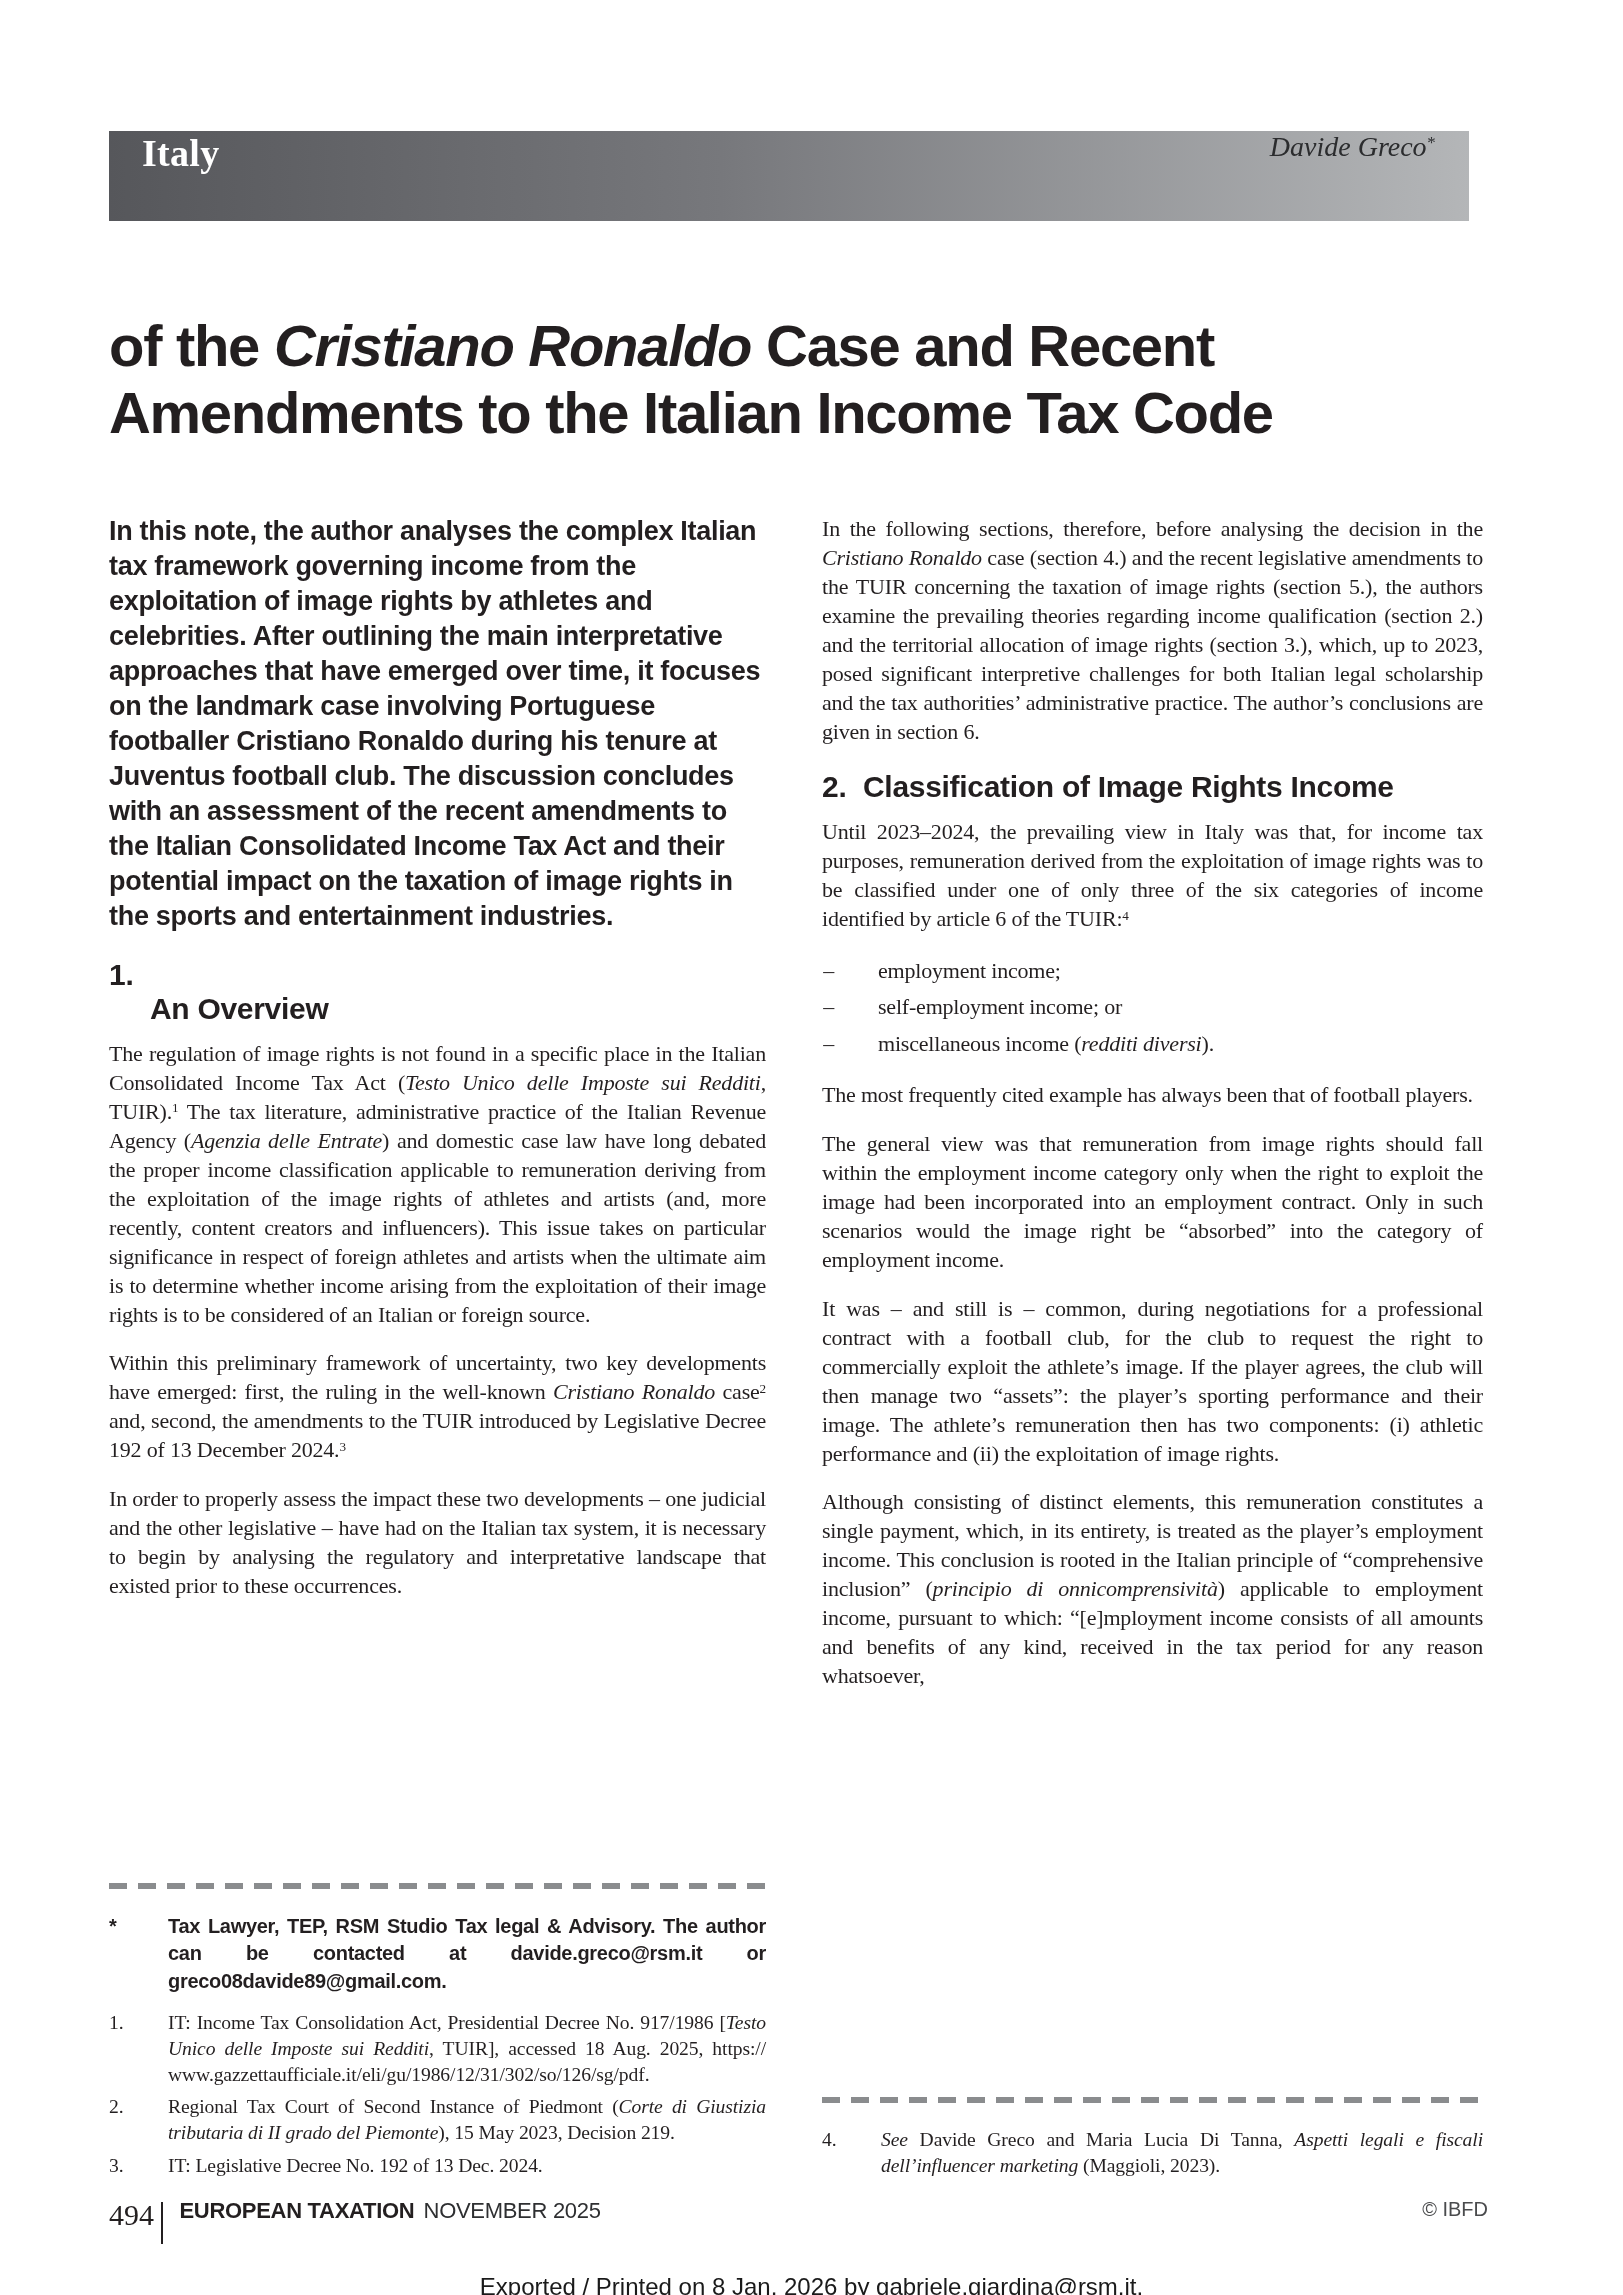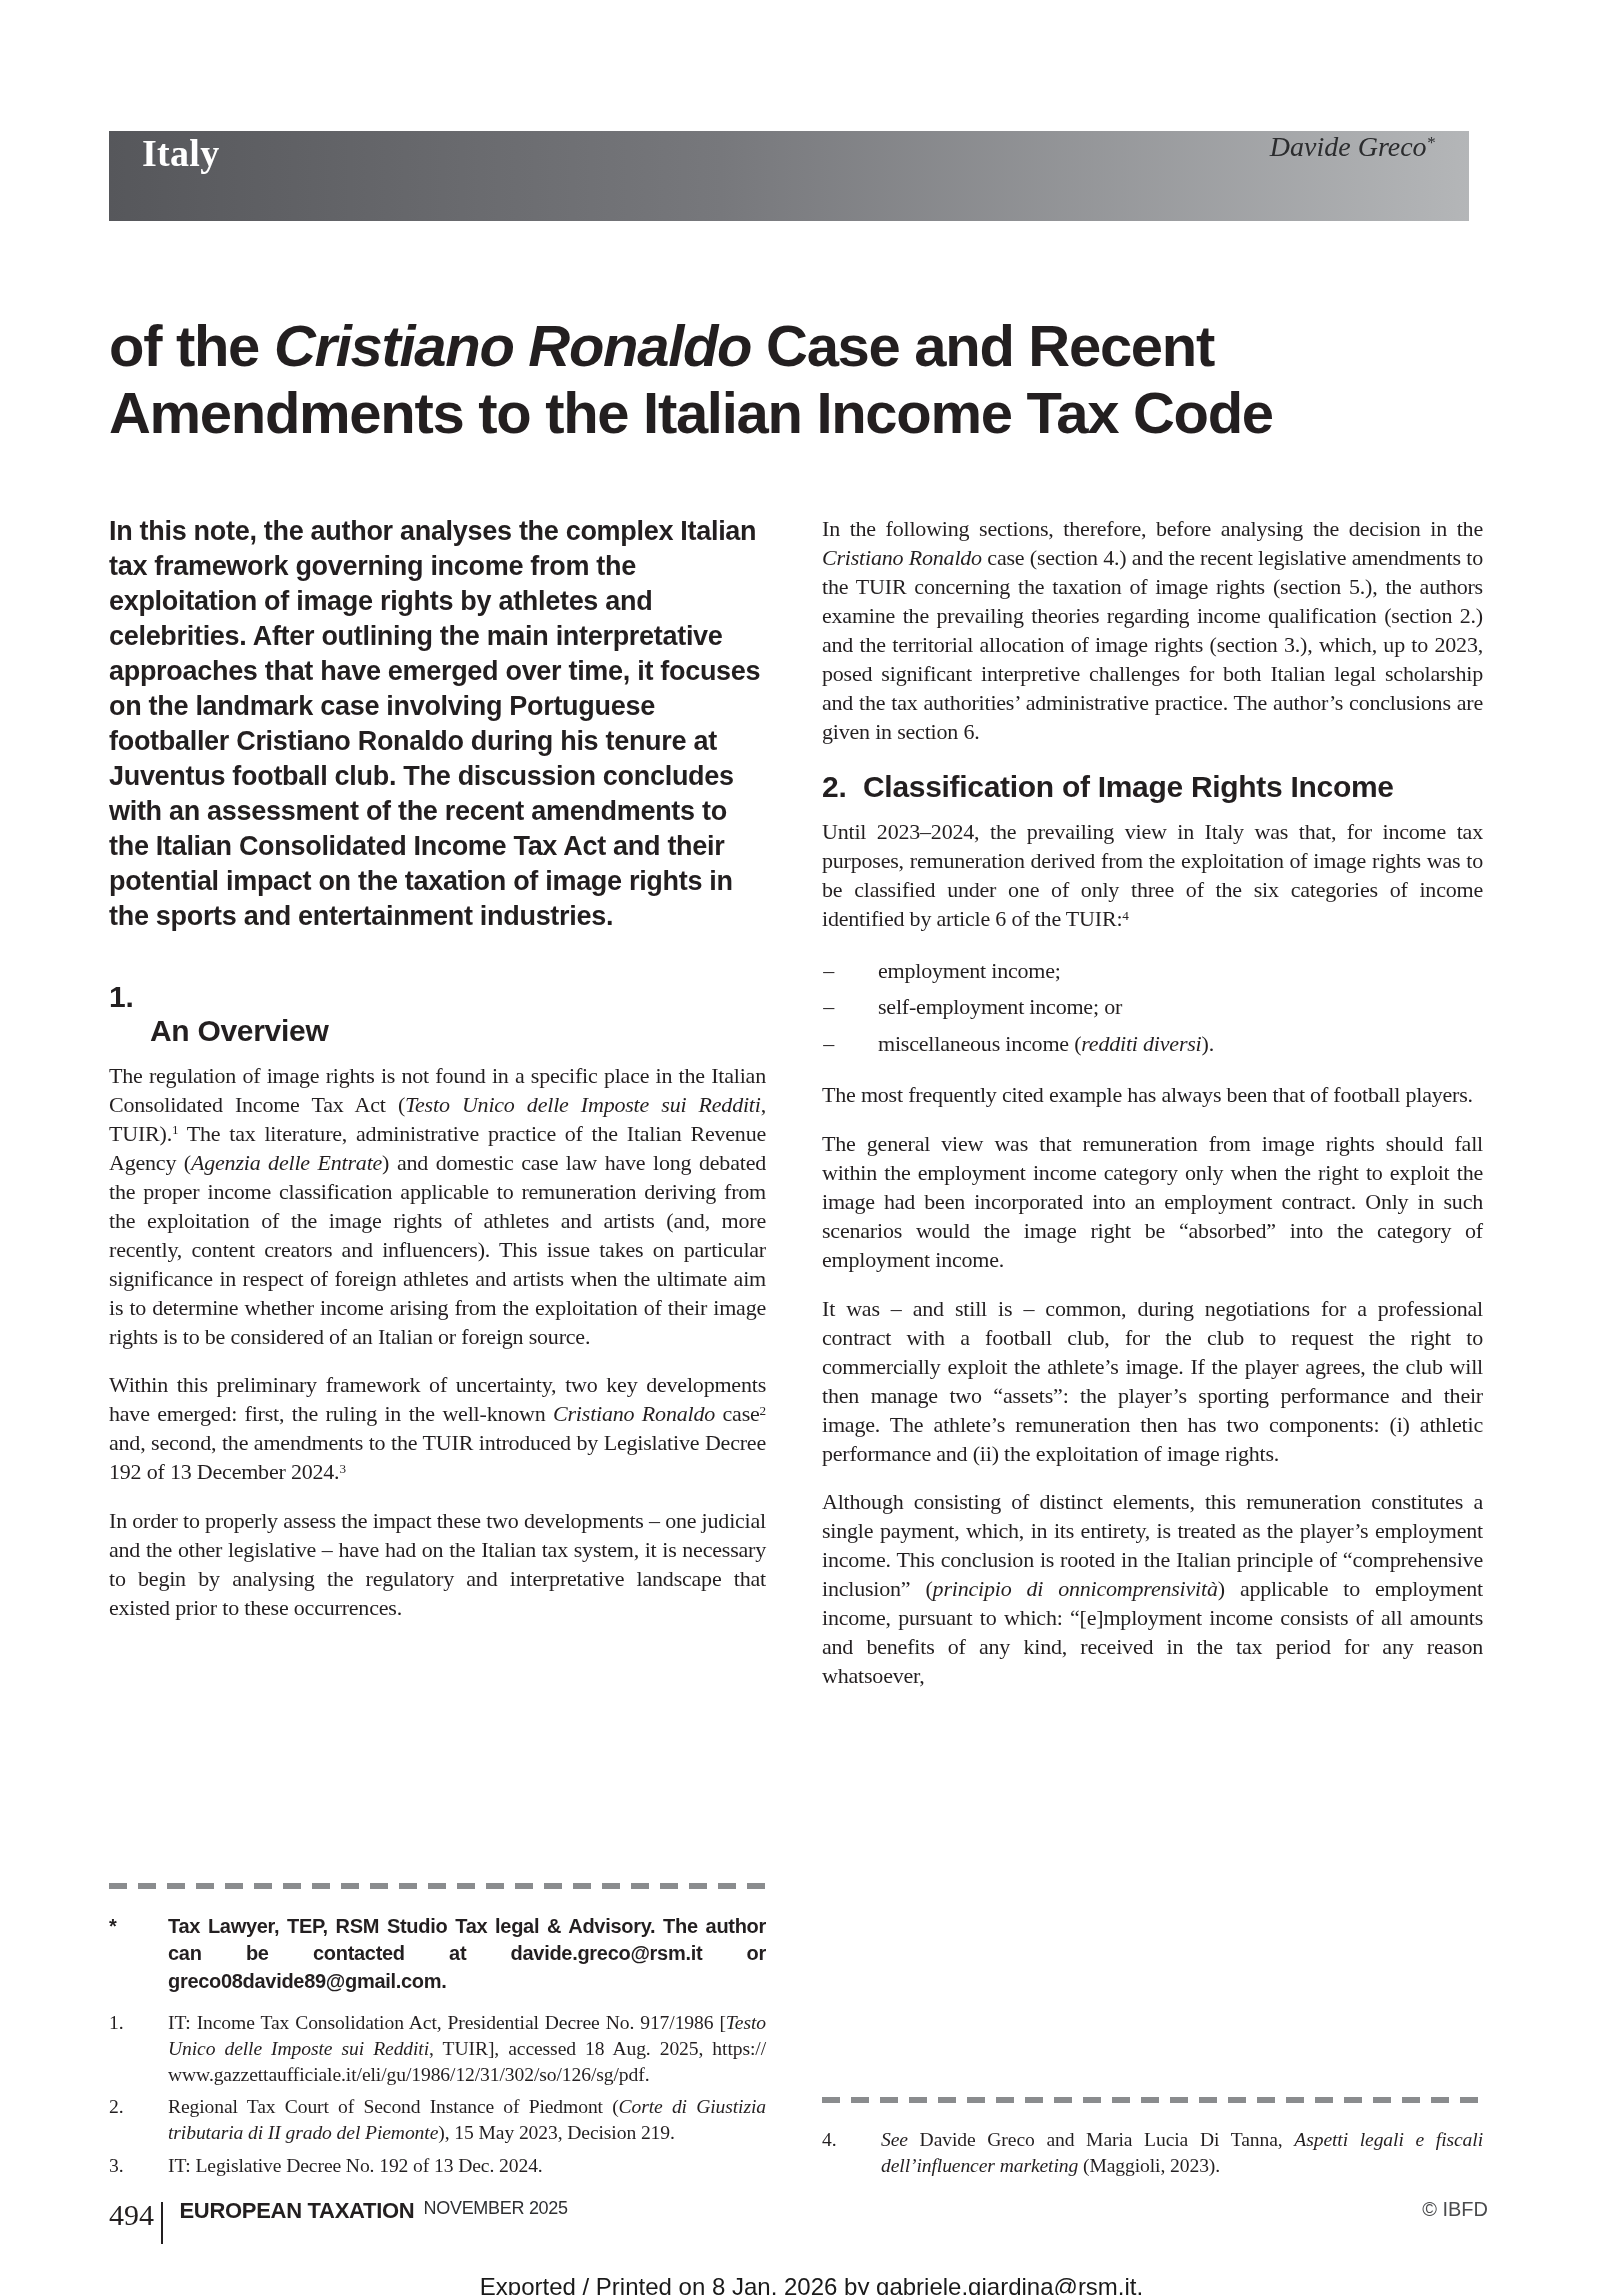--- a/index.html
+++ b/index.html
@@ -48,21 +48,21 @@
     display:flex;gap:56px;
     height:1665px;
   }
   .col{
     display:flex;flex-direction:column;
     flex:0 0 657px;width:657px;
   }
   .col-right{flex:0 0 661px;width:661px;}
 
   .abstract{
-    margin:0 0 41px 0;
+    margin:0 0 19px 0;
     font-family:"Liberation Sans", sans-serif;font-weight:bold;
     font-size:27px;line-height:35px;letter-spacing:-0.3px;
     text-align:left;
   }
   .h2{
     display:flex;
     margin:5.2px 0 13px 0;
     font-family:"Liberation Sans", sans-serif;font-weight:bold;
     font-size:30px;line-height:34px;letter-spacing:-0.3px;
   }
@@ -109,21 +109,21 @@
   .pagebar{
     display:inline-block;width:2px;height:42px;background:#231f20;
     margin:3.9px 17px 0 6.5px;
   }
   .journal{
     font-family:"Liberation Sans", sans-serif;font-weight:bold;
     font-size:22px;letter-spacing:-0.3px;
   }
   .issue{
     font-family:"Liberation Sans", sans-serif;font-weight:normal;
-    font-size:18px;letter-spacing:-0.3px;margin-left:9.2px;color:#2e2f31;
+    font-size:22px;letter-spacing:-0.3px;margin-left:9.2px;color:#2e2f31;
   }
   .copyright{
     margin-left:auto;
     font-family:"Liberation Sans", sans-serif;font-size:20px;color:#4a4b4d;
   }
 
   .printline{
     margin-top:29px;
     text-align:center;
     font-family:"Liberation Sans", sans-serif;

